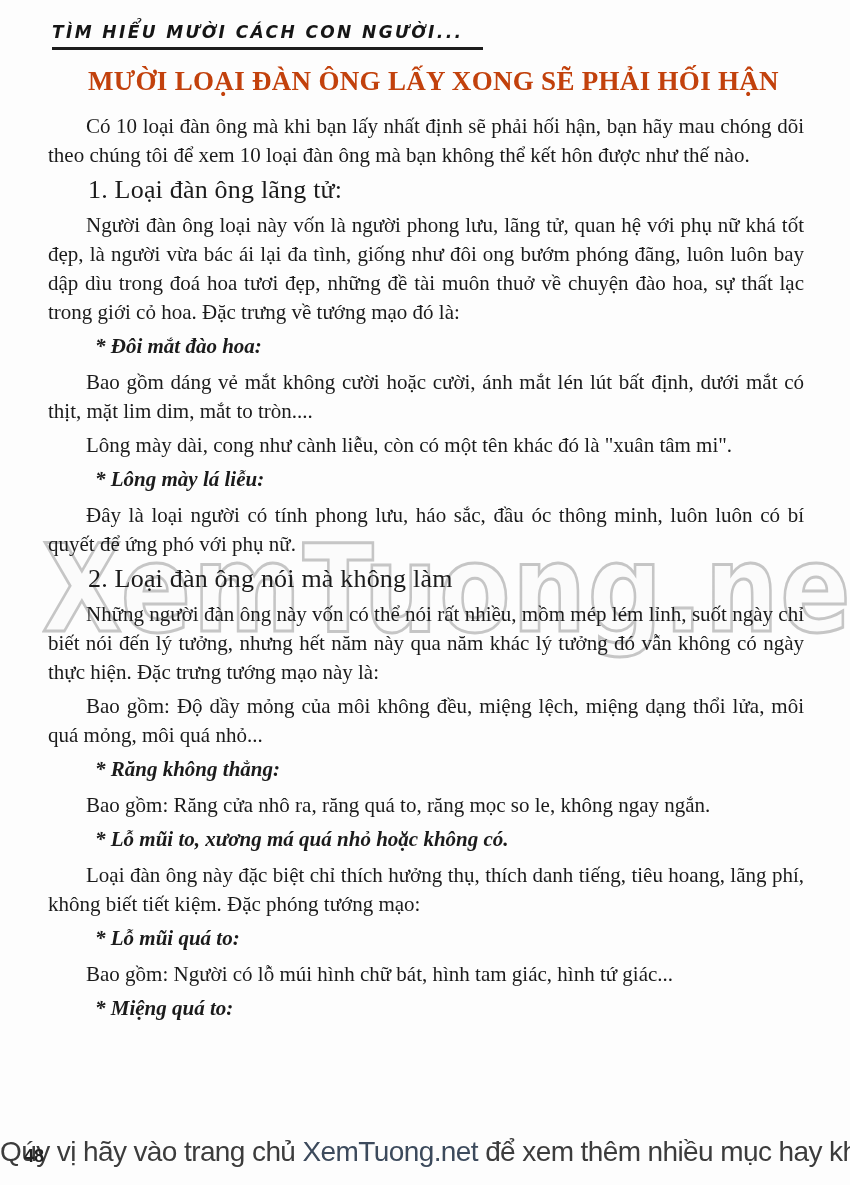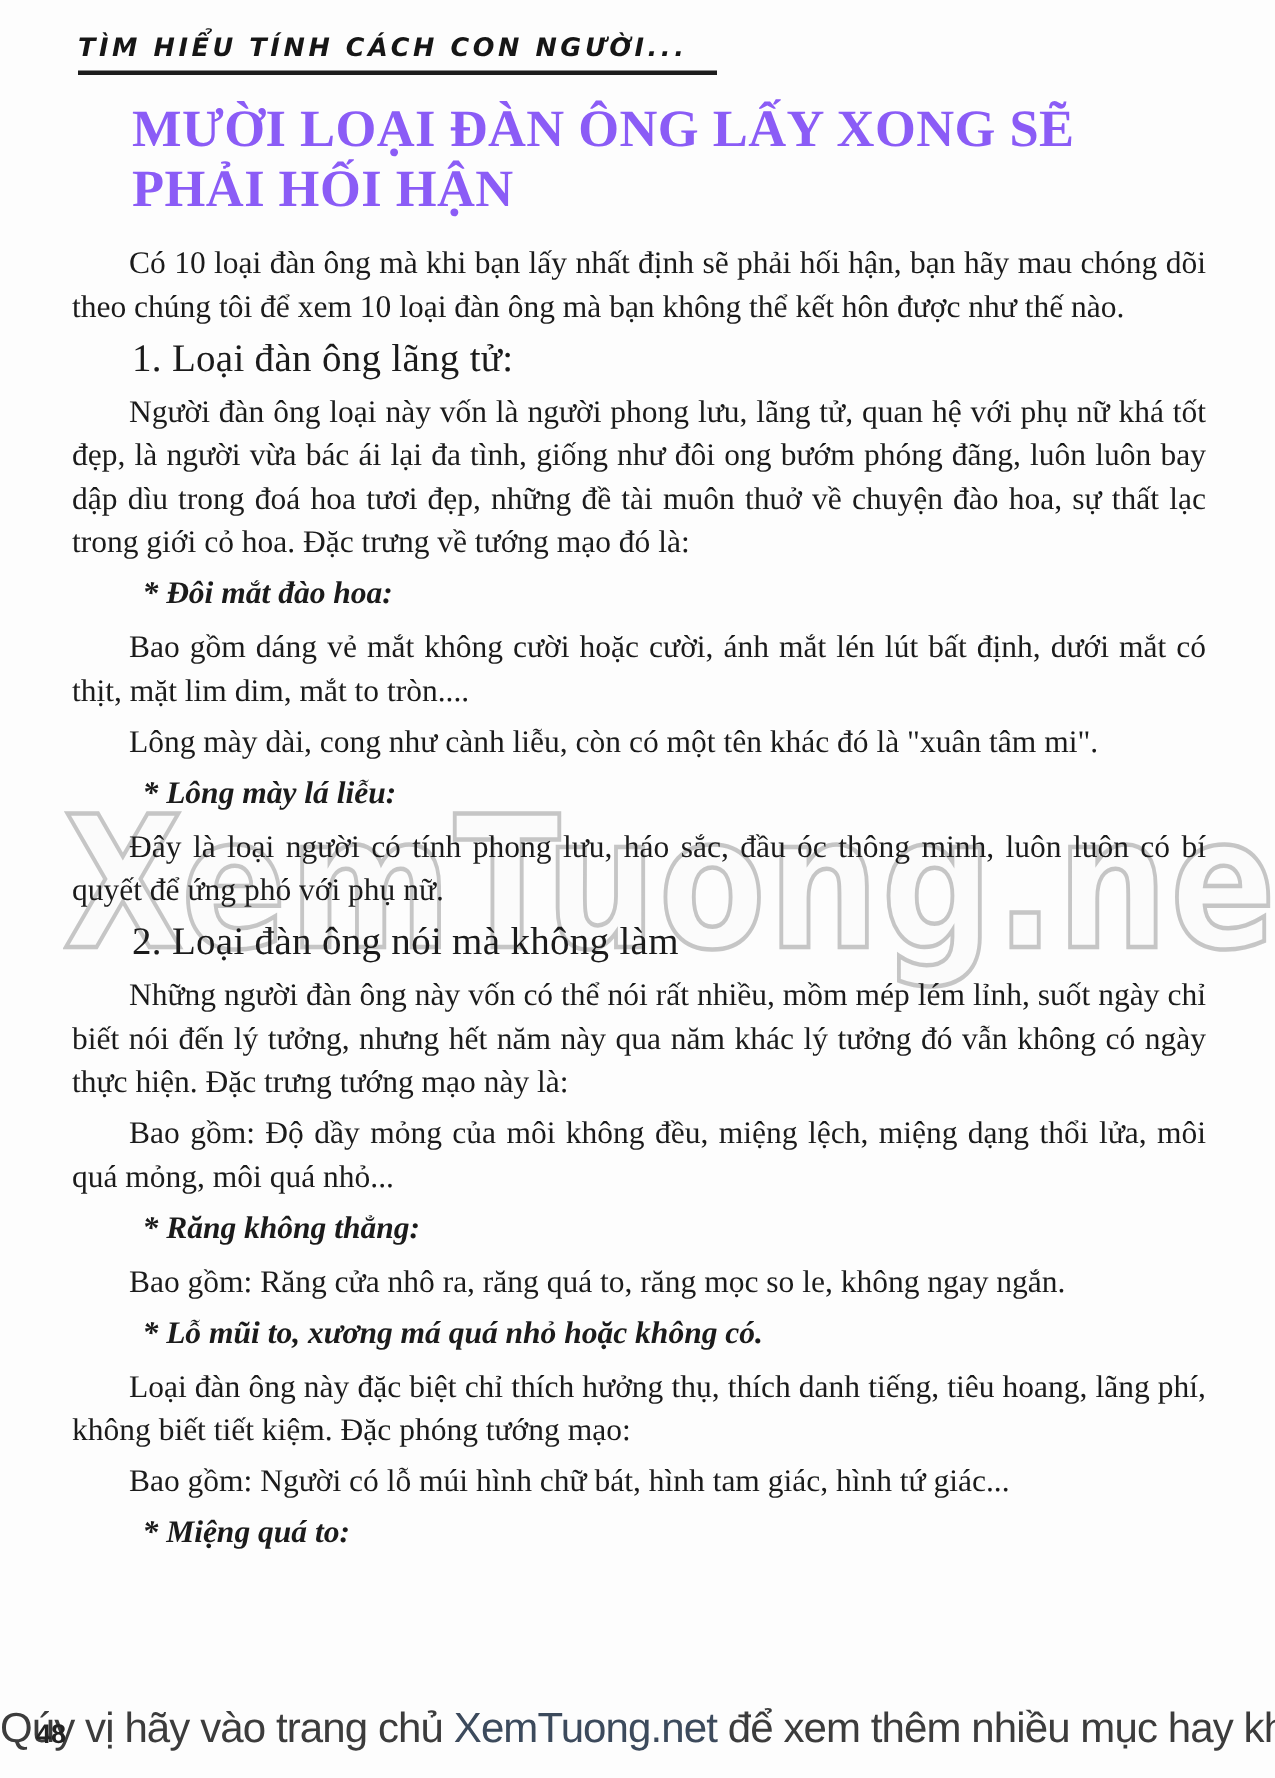--- a/index.html
+++ b/index.html
@@ -40,24 +40,24 @@
     font-style:italic;
     font-size:17px;
     letter-spacing:2.4px;
     color:#161616;
     padding:0 20px 5px 0;
     border-bottom:3px solid #1d1d1d;
   }
 
   .title {
     margin:16px 46px 0 88px;
-    font-size:35px;
+    font-size:27px;
     font-weight:700;
     letter-spacing:0.3px;
-    color:#8b5cf6;
+    color:#c2410c;
   }
 
   .body-text {
     margin:15px 46px 0 48px;
     font-size:21px;
     line-height:29px;
     text-align:justify;
   }
   .block { margin:0 0 5px; }
   .block.para   { text-indent:38px; }
@@ -91,41 +91,42 @@
 </head>
 <body>
 
 <div class="page">
 
   <div class="watermark">XemTuong.net</div>
 
   <div class="content">
 
     <div class="header-row">
-      <span class="running-head">TÌM HIỂU TÍNH CÁCH CON NGƯỜI...</span>
+      <span class="running-head">TÌM HIỂU MƯỜI CÁCH CON NGƯỜI...</span>
     </div>
 
     <h1 class="title">MƯỜI LOẠI ĐÀN ÔNG LẤY XONG SẼ PHẢI HỐI HẬN</h1>
 
     <div class="body-text" id="article-body">
         <div class="block para">Có 10 loại đàn ông mà khi bạn lấy nhất định sẽ phải hối hận, bạn hãy mau chóng dõi theo chúng tôi để xem 10 loại đàn ông mà bạn không thể kết hôn được như thế nào.</div>
         <div class="block heading">1. Loại đàn ông lãng tử:</div>
         <div class="block para">Người đàn ông loại này vốn là người phong lưu, lãng tử, quan hệ với phụ nữ khá tốt đẹp, là người vừa bác ái lại đa tình, giống như đôi ong bướm phóng đãng, luôn luôn bay dập dìu trong đoá hoa tươi đẹp, những đề tài muôn thuở về chuyện đào hoa, sự thất lạc trong giới cỏ hoa. Đặc trưng về tướng mạo đó là:</div>
         <div class="block sub">* Đôi mắt đào hoa:</div>
         <div class="block para">Bao gồm dáng vẻ mắt không cười hoặc cười, ánh mắt lén lút bất định, dưới mắt có thịt, mặt lim dim, mắt to tròn....</div>
         <div class="block para">Lông mày dài, cong như cành liễu, còn có một tên khác đó là "xuân tâm mi".</div>
         <div class="block sub">* Lông mày lá liễu:</div>
         <div class="block para">Đây là loại người có tính phong lưu, háo sắc, đầu óc thông minh, luôn luôn có bí quyết để ứng phó với phụ nữ.</div>
         <div class="block heading">2. Loại đàn ông nói mà không làm</div>
         <div class="block para">Những người đàn ông này vốn có thể nói rất nhiều, mồm mép lém lỉnh, suốt ngày chỉ biết nói đến lý tưởng, nhưng hết năm này qua năm khác lý tưởng đó vẫn không có ngày thực hiện. Đặc trưng tướng mạo này là:</div>
         <div class="block para">Bao gồm: Độ dầy mỏng của môi không đều, miệng lệch, miệng dạng thổi lửa, môi quá mỏng, môi quá nhỏ...</div>
         <div class="block sub">* Răng không thẳng:</div>
         <div class="block para">Bao gồm: Răng cửa nhô ra, răng quá to, răng mọc so le, không ngay ngắn.</div>
         <div class="block sub">* Lỗ mũi to, xương má quá nhỏ hoặc không có.</div>
         <div class="block para">Loại đàn ông này đặc biệt chỉ thích hưởng thụ, thích danh tiếng, tiêu hoang, lãng phí, không biết tiết kiệm. Đặc phóng tướng mạo:</div>
+        <div class="block sub">* Lỗ mũi quá to:</div>
         <div class="block para">Bao gồm: Người có lỗ múi hình chữ bát, hình tam giác, hình tứ giác...</div>
         <div class="block sub">* Miệng quá to:</div>
       </div>
 
   </div>
 
   <div class="page-number">48</div>
 
   <div class="footer">
     <span>Qúy vị hãy vào trang chủ </span><span class="site">XemTuong.net</span><span> để xem thêm nhiều mục hay khác</span>

